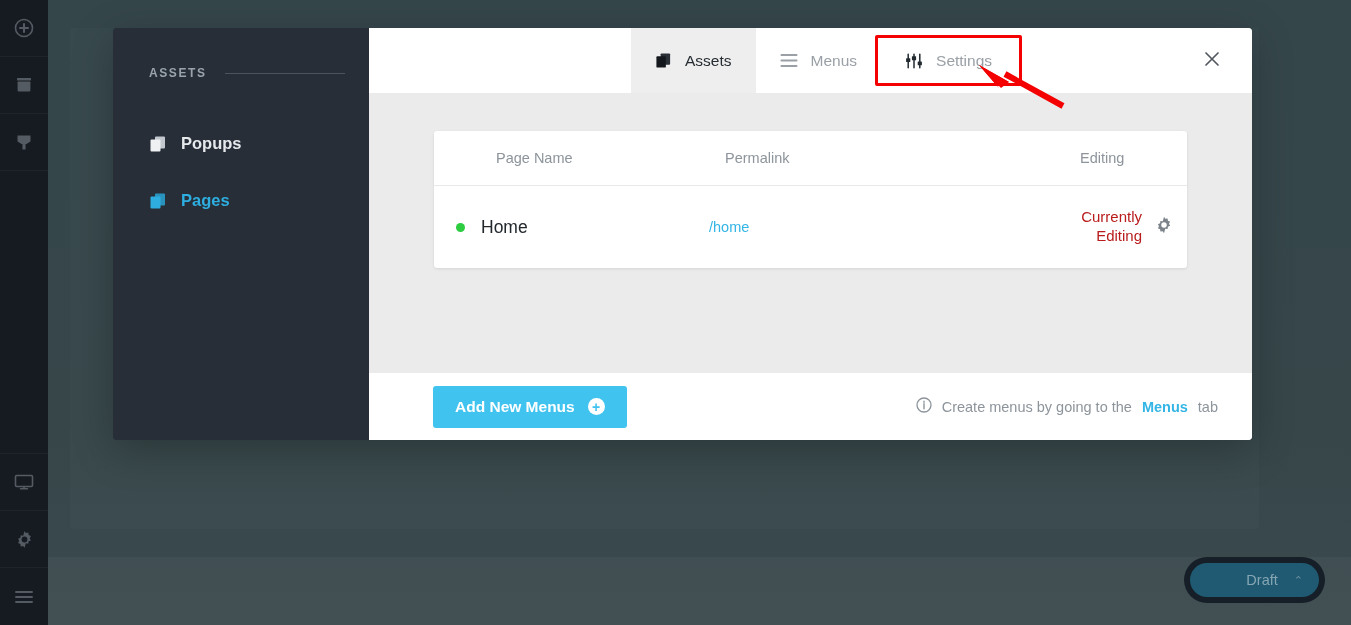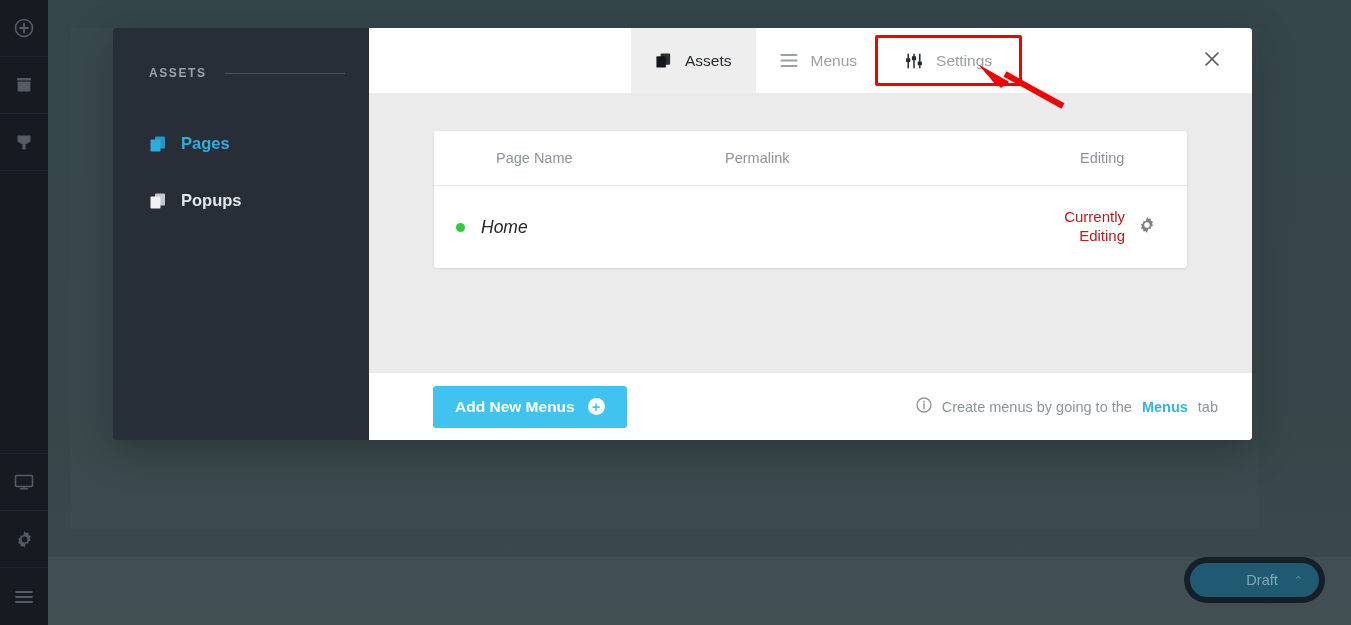--- a/index.html
+++ b/index.html
@@ -173,21 +173,21 @@
   .col-name { flex: 0 0 275px; padding-left: 22px; display:flex; align-items:center; }
   .col-link { flex: 0 0 355px; }
   .col-act  { flex: 1 1 auto; display: flex; align-items: center; justify-content: flex-end; padding-right: 30px; gap: 12px;}
   .t-head .col-name { padding-left: 46px; }
   .th { font-size: 14.5px; color: #8d949b; margin-left: 16px; }
   .t-head .col-act { justify-content: flex-end; padding-right: 70px; }
   .dot {
     width: 9px; height: 9px; border-radius: 50%;
     background: #2ecc40; margin-right: 16px; flex:0 0 auto;
   }
-  .pagename { font-size: 17.5px; color: #22272c; font-style: italic; }
+  .pagename { font-size: 17.5px; color: #22272c; }
   .permalink { font-size: 14.5px; color: #33b5e5; cursor: pointer; }
   .status {
     font-size: 15px; color: #b91c1c; text-align: right;
     line-height: 1.25; width: 78px;
   }
   .gear { cursor: pointer; }
 
   
   .m-foot {
     height: 67px; flex: 0 0 67px;
@@ -302,38 +302,38 @@
   </div>
 
   <div class="modal">
 
     <div class="m-side">
       <div class="side-head">
         <span class="label">ASSETS</span>
         <span class="rule"></span>
       </div>
 
+      <div class="side-item">
+        <span>
+          <svg width="18" height="18" viewBox="0 0 18 18">
+            <rect x="6" y="1.5" width="10" height="12" rx="1" fill="#c3c8ce"></rect>
+            <rect x="1.5" y="4.5" width="10" height="12" rx="1" fill="#eef0f2"></rect>
+          </svg>
+        </span>
+        <span class="txt">Popups</span>
+      </div>
+
       <div class="side-item active">
         <span>
           <svg width="18" height="18" viewBox="0 0 18 18">
             <rect x="6" y="1.5" width="10" height="12" rx="1" fill="#2a93bd"></rect>
             <rect x="1.5" y="4.5" width="10" height="12" rx="1" fill="#2eaee0"></rect>
           </svg>
         </span>
         <span class="txt">Pages</span>
-      </div>
-
-      <div class="side-item">
-        <span>
-          <svg width="18" height="18" viewBox="0 0 18 18">
-            <rect x="6" y="1.5" width="10" height="12" rx="1" fill="#c3c8ce"></rect>
-            <rect x="1.5" y="4.5" width="10" height="12" rx="1" fill="#eef0f2"></rect>
-          </svg>
-        </span>
-        <span class="txt">Popups</span>
       </div>
     </div>
 
     <div class="m-main">
 
       <div class="tabbar">
         <div class="tab-fill" style="width:262px"></div>
 
         <div class="tab active">
           <span>
@@ -385,20 +385,23 @@
             <div class="col-link"><span class="th">Permalink</span></div>
             <div class="col-act">
                 <span class="th">Editing</span>
               </div>
           </div>
 
           <div class="t-row">
             <div class="col-name">
               <span class="dot"></span>
               <span class="pagename">Home</span>
+            </div>
+            <div class="col-link">
+              <span class="permalink">/home</span>
             </div>
             <div class="col-act">
               <span class="status">Currently Editing</span>
               <span class="gear">
                 <svg width="20" height="20" viewBox="0 0 24 24" fill="#7c838a">
                   <path d="M12 2.2l1.5 2.4 2.8-.5.4 2.8 2.6 1.1-1.3 2.5 1.3 2.5-2.6 1.1-.4 2.8-2.8-.5L12 21.8l-1.5-2.4-2.8.5-.4-2.8L4.7 16l1.3-2.5L4.7 11l2.6-1.1.4-2.8 2.8.5L12 2.2z"></path>
                   <circle cx="12" cy="12" r="3.3" fill="#ffffff"></circle>
                 </svg>
               </span>
             </div>

